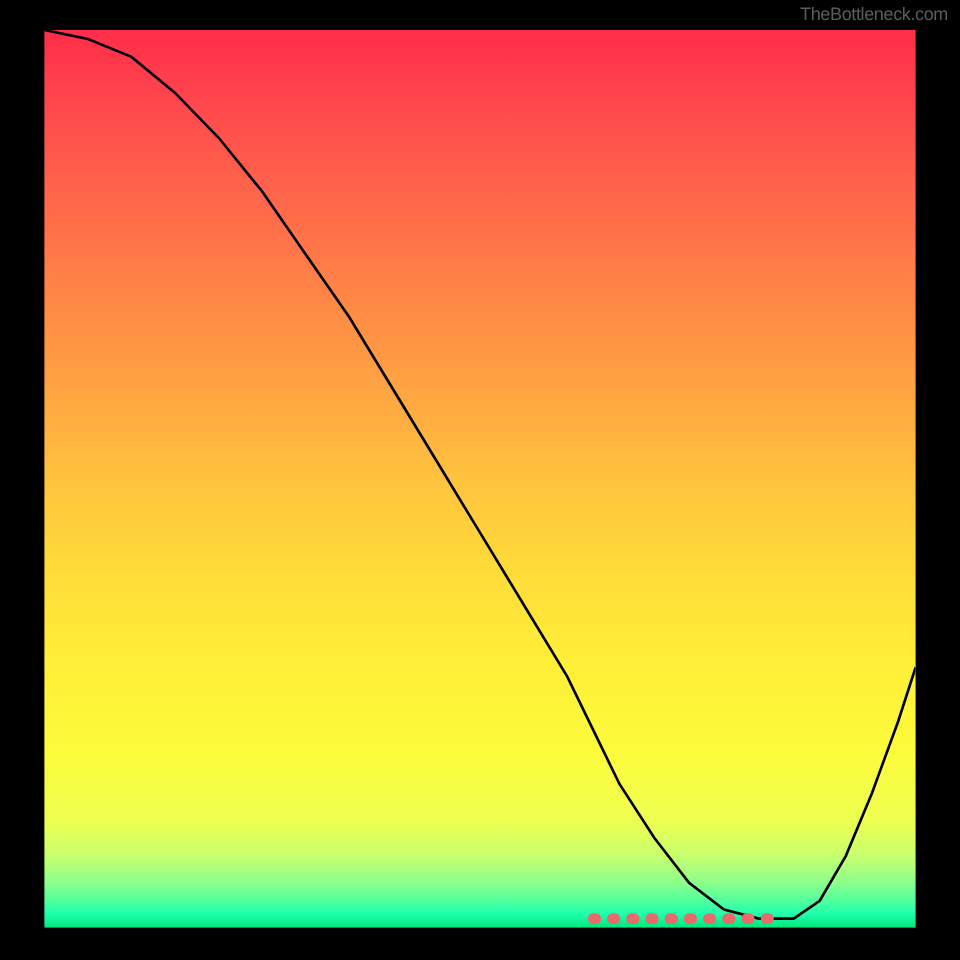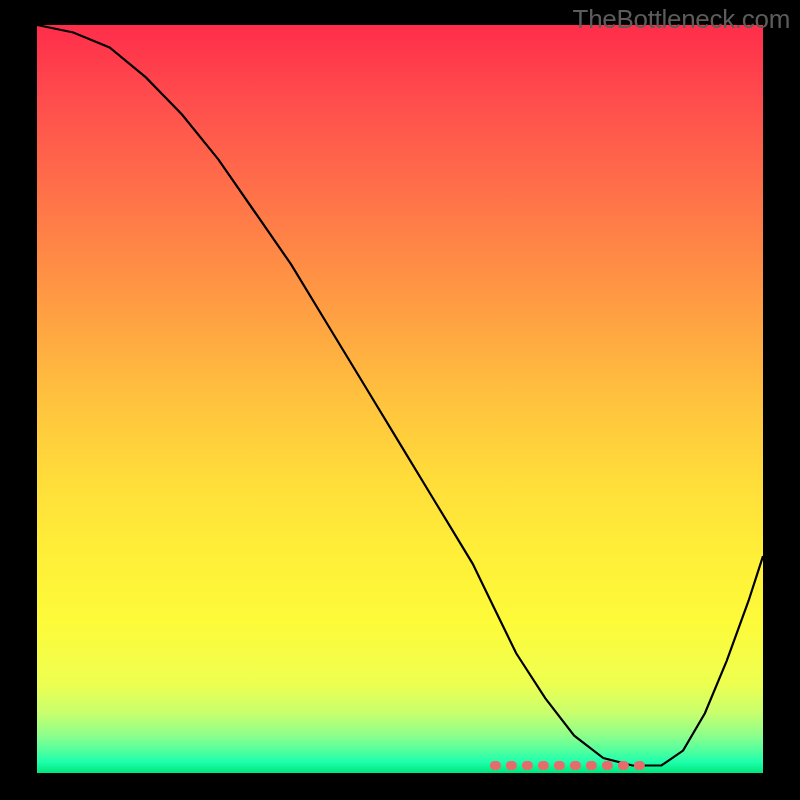--- a/index.html
+++ b/index.html
@@ -9,21 +9,21 @@
     height: 800px;
     background: #000;
     position: relative;
     font-family: Arial, sans-serif;
   }
   .watermark {
     position: absolute;
     top: 4px;
     right: 10px;
     color: #5c5c5c;
-    font-size: 26px;
+    font-size: 15px;
     font-weight: 500;
     letter-spacing: -0.3px;
     z-index: 10;
   }
   .plot-area {
     position: absolute;
     left: 37px;
     top: 25px;
     width: 726px;
     height: 748px;

